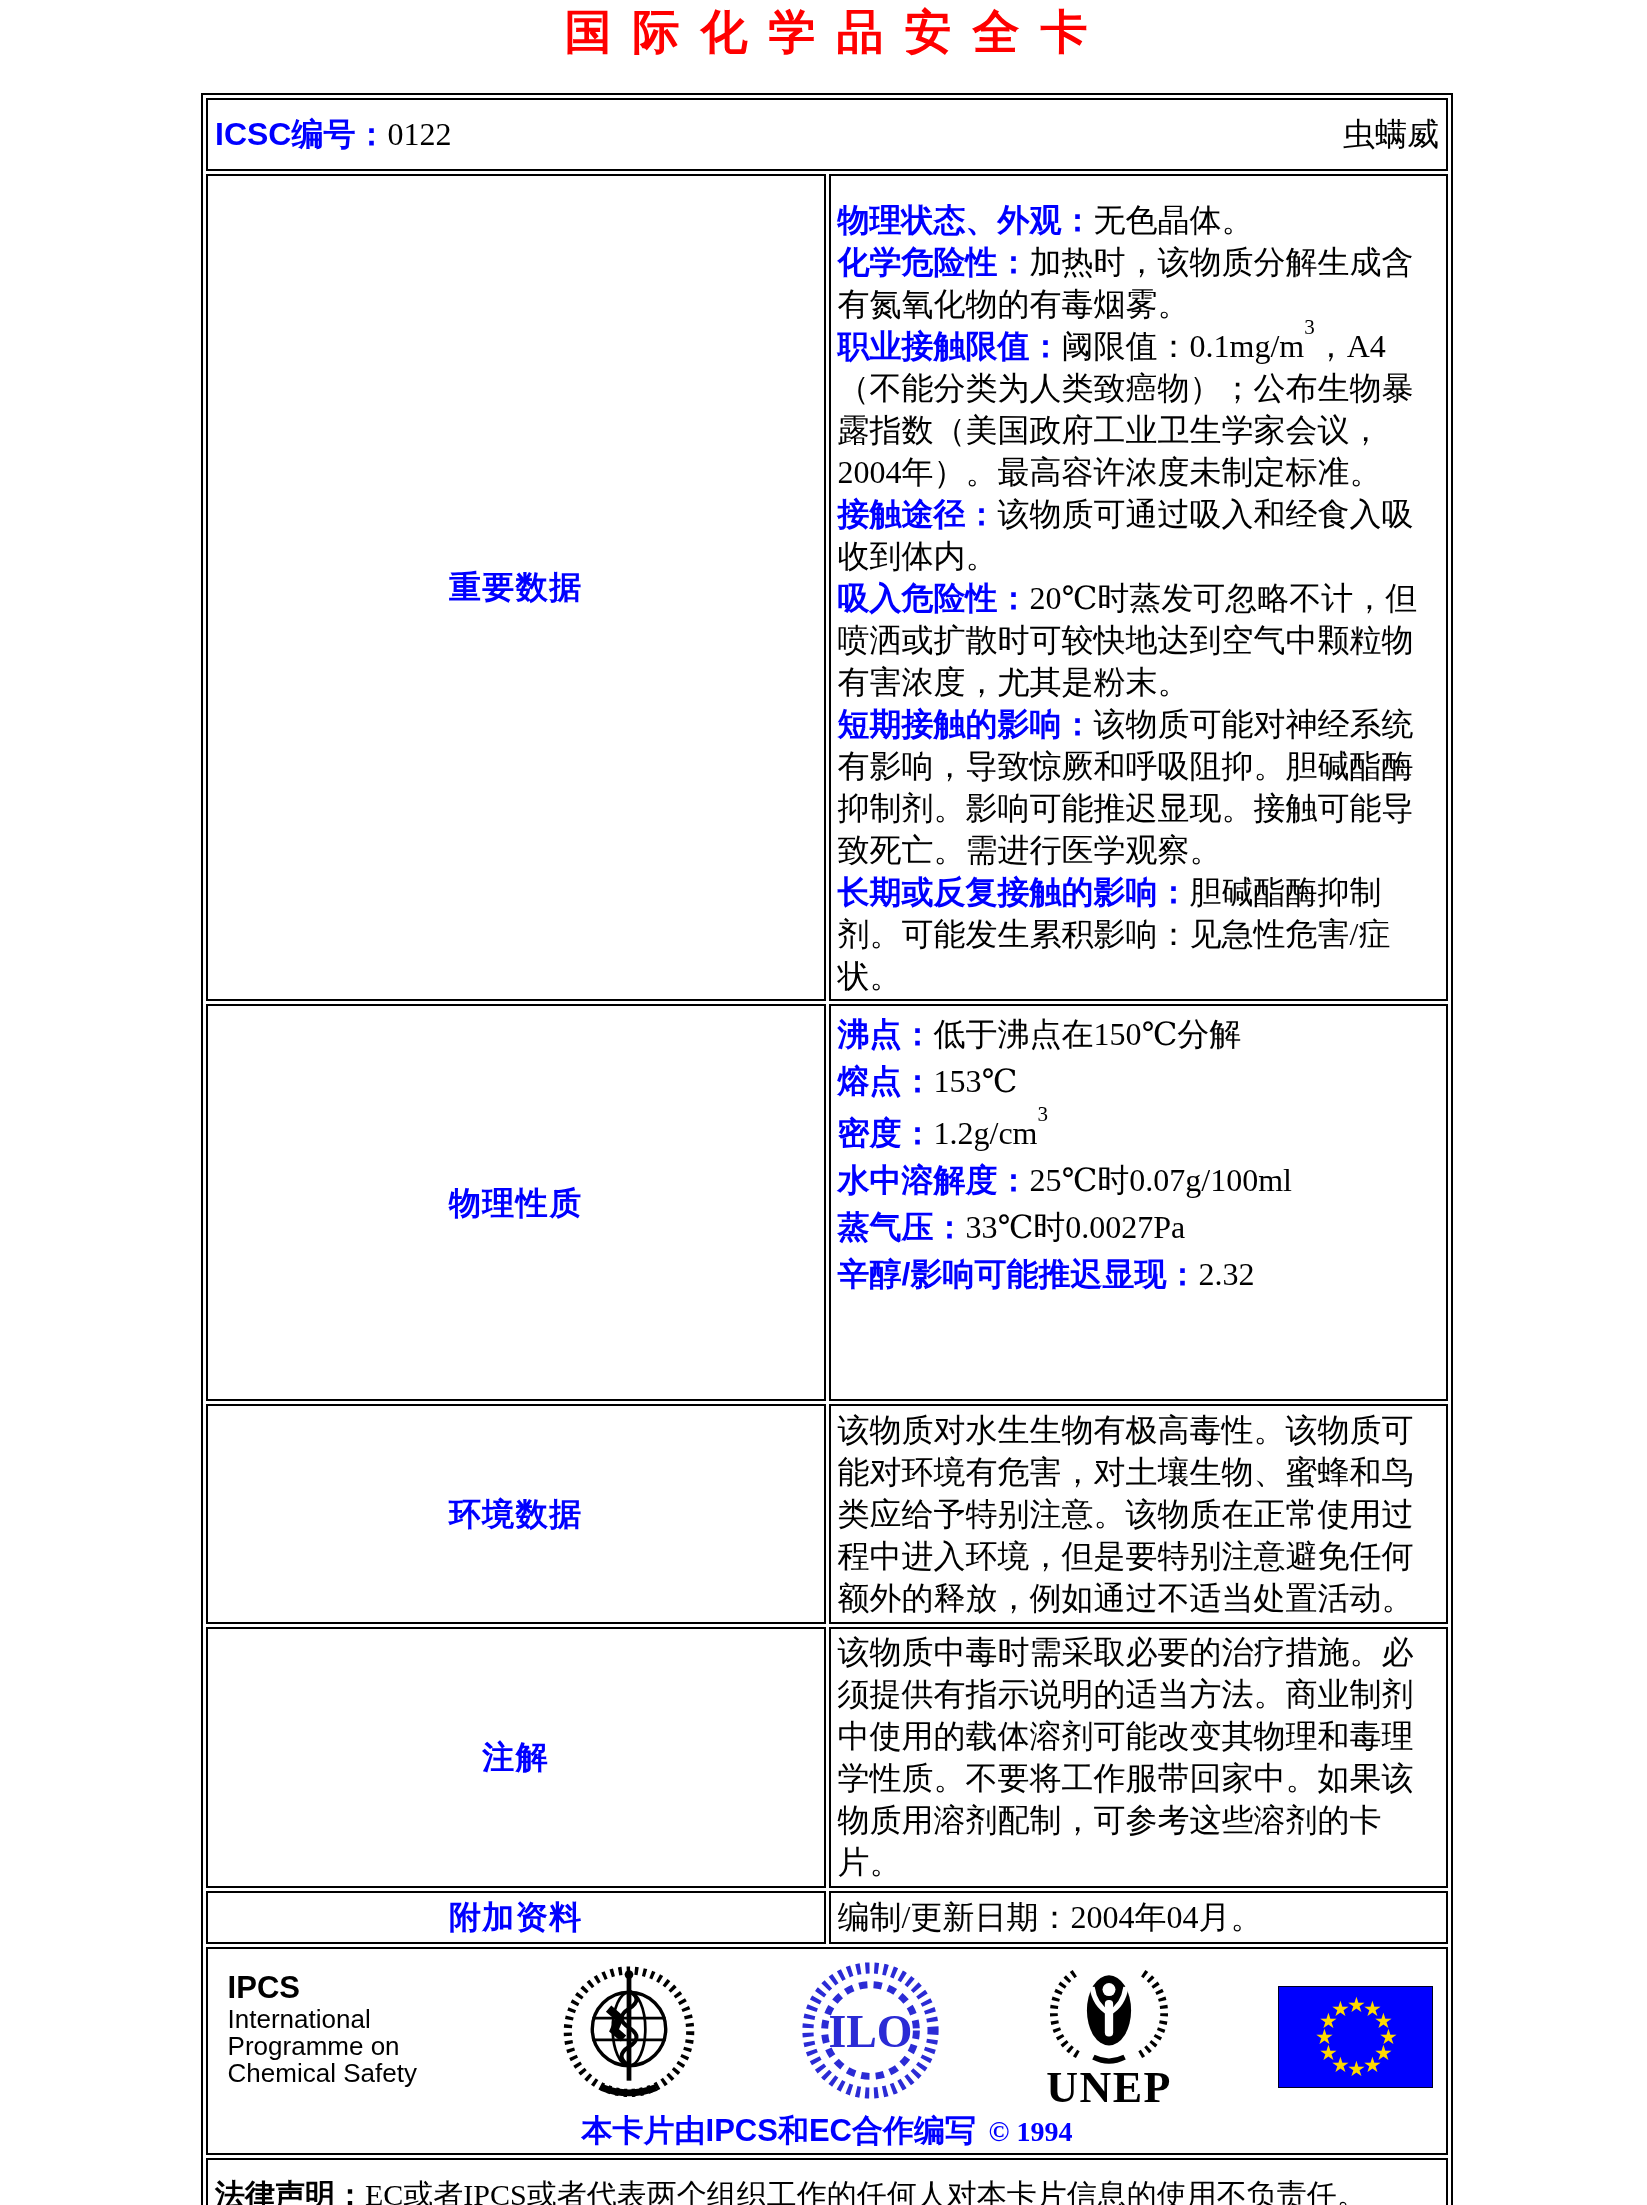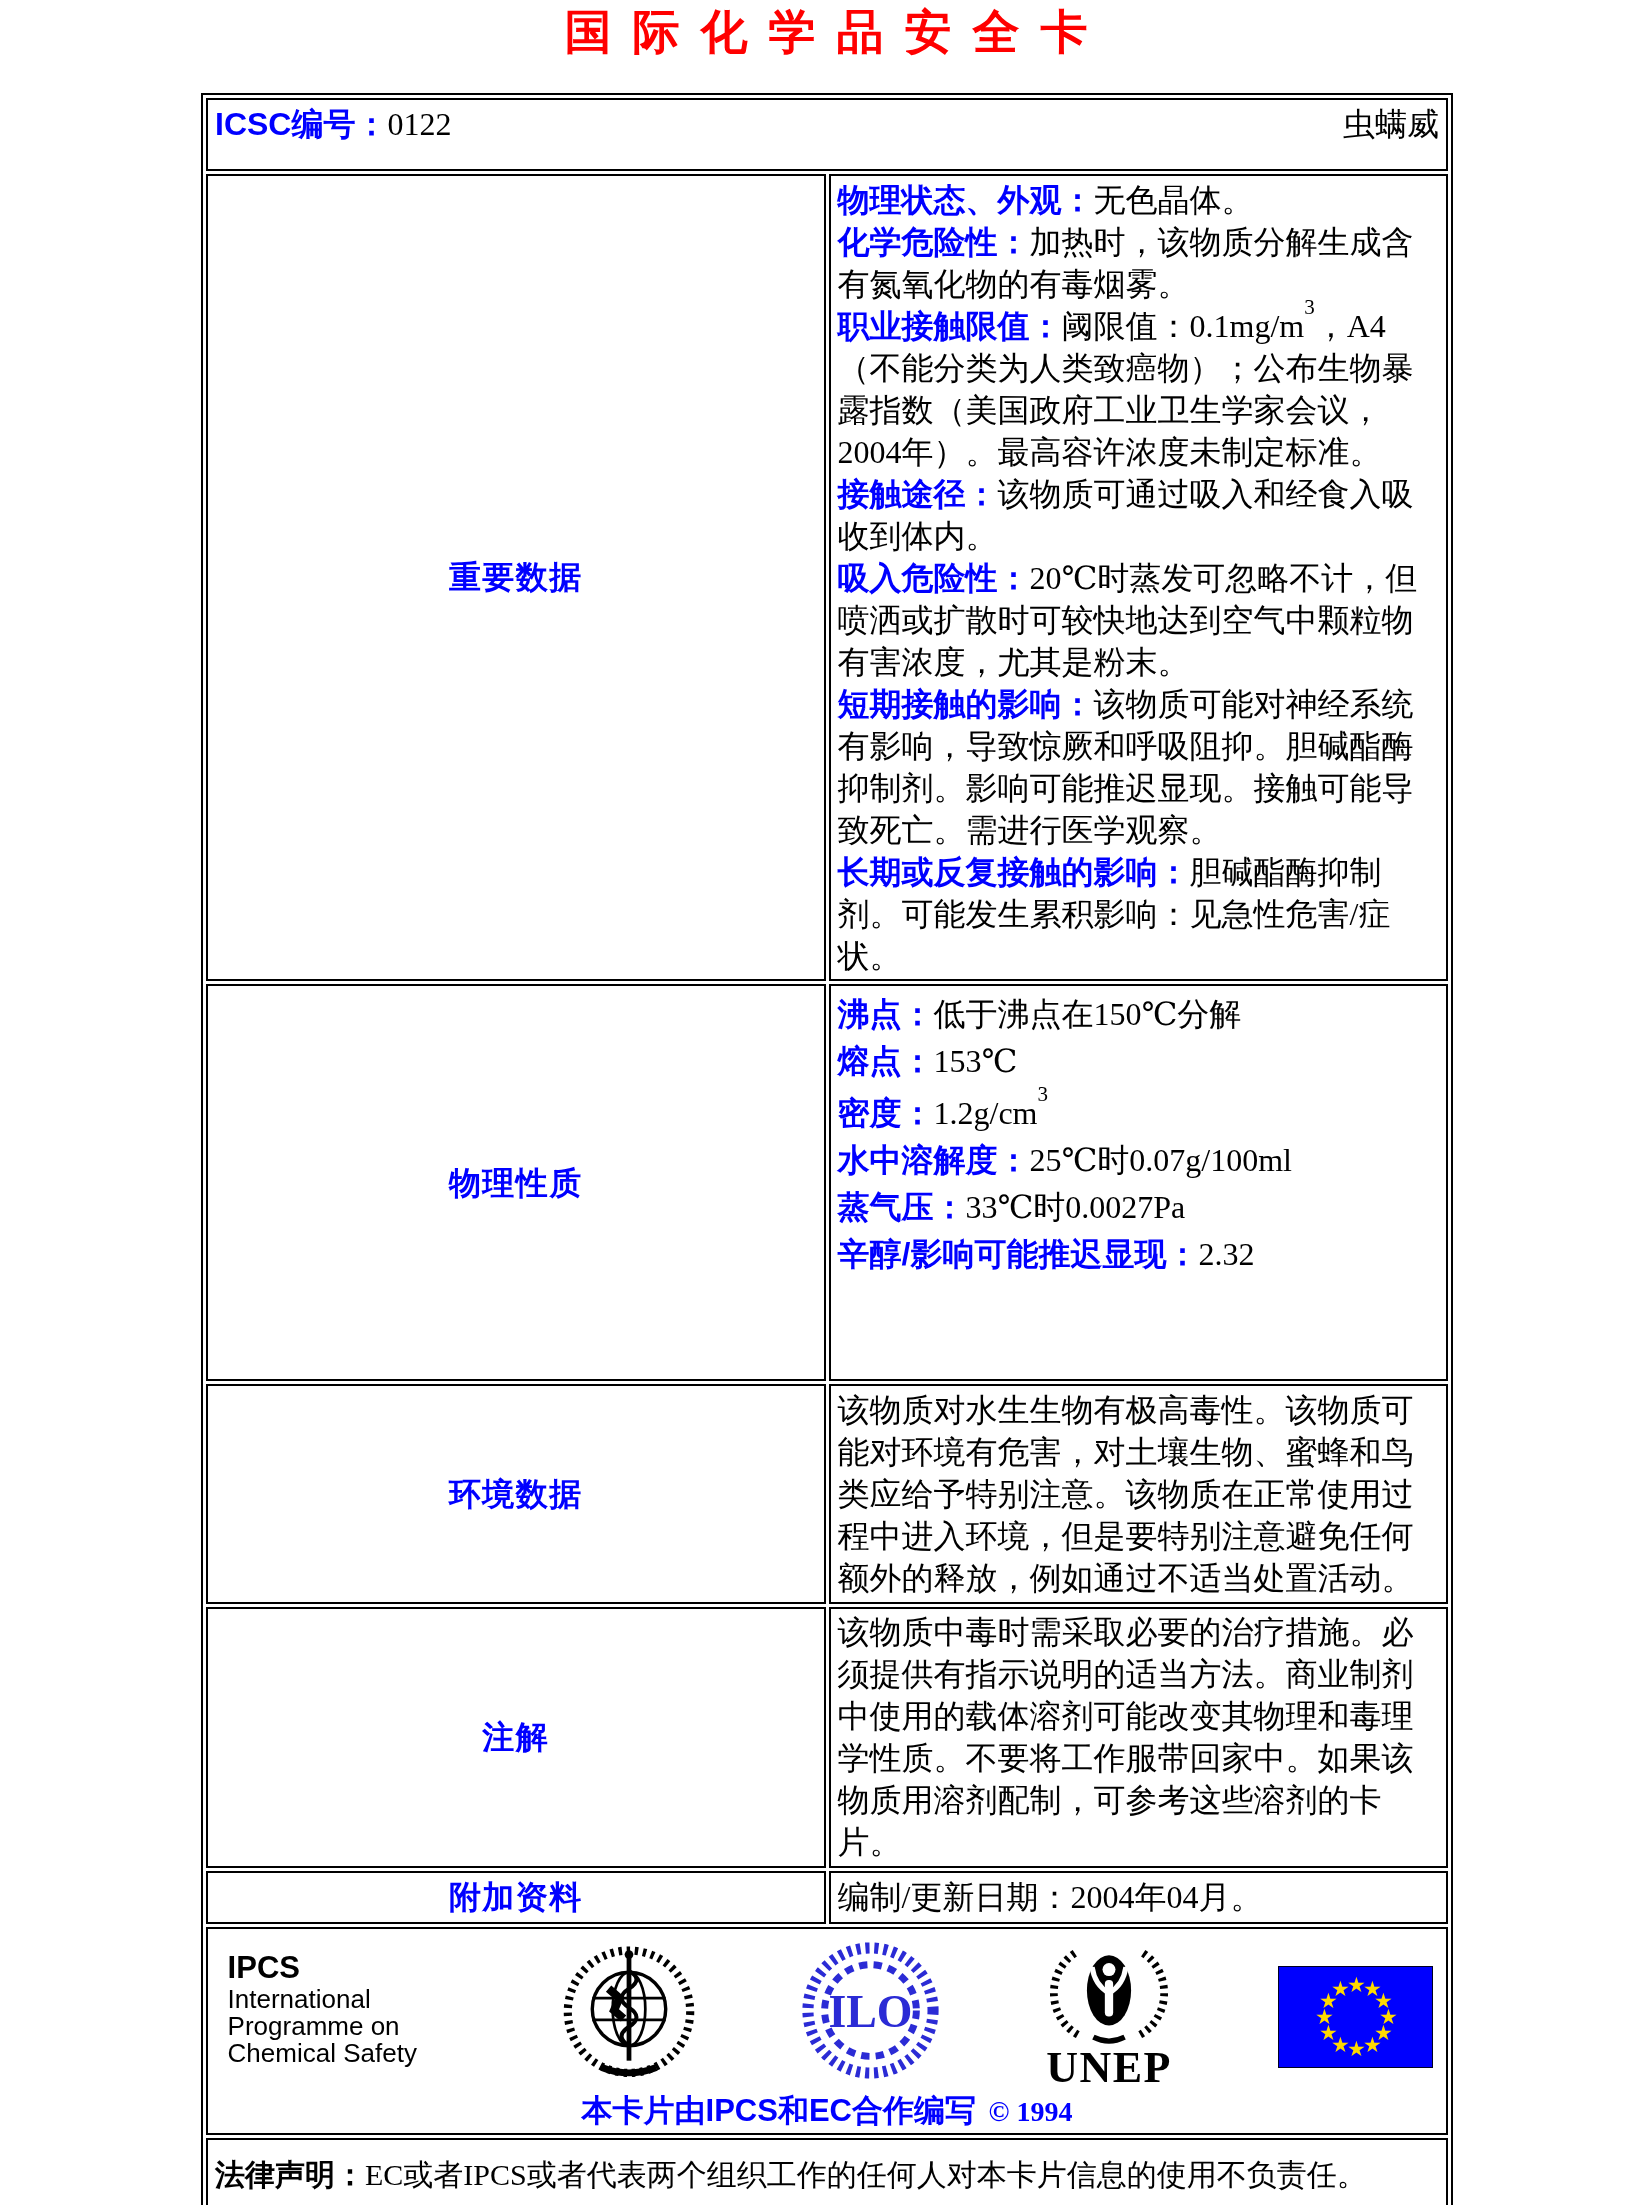--- a/index.html
+++ b/index.html
@@ -15,21 +15,21 @@
      font-size:32px;line-height:42px;color:#000;}
   td.lblcell{width:170px;text-align:center;vertical-align:middle;
              color:#0000FF;font-weight:bold;
              font-family:"Liberation Sans","DejaVu Sans",sans-serif;
              letter-spacing:1.4px;padding:2.8px 1.4px;}
   .dlbl{color:#0000FF;font-weight:bold;
         font-family:"Liberation Sans","DejaVu Sans",sans-serif;}
   .ditem{margin:0;}
   .pitem{margin:0 0 4.9px 0;}
   sup.unit{font-size:21px;line-height:0;position:relative;top:-11px;}
-  .idrow{display:flex;justify-content:space-between;height:100%;}
+  .idrow{display:flex;justify-content:space-between;align-items:center;height:100%;}
   .idleft .num{color:#000;}
   
   .logos-row{display:flex;justify-content:space-between;align-items:flex-start;
              padding:12.5px 12.5px 0 5.6px;height:146px;}
   .ipcs-block{font-family:"Liberation Sans","DejaVu Sans",sans-serif;color:#000;
               margin-top:8.3px;width:230px;margin-left:14px;}
   .ipcs-acronym{font-size:31px;font-weight:bold;line-height:36px;}
   .ipcs-line{font-size:26px;line-height:27px;}
   .logo-box{flex:0 0 auto;}
   .unep-block{text-align:center;}
@@ -62,21 +62,21 @@
           <span class="idleft">
             <span class="dlbl">ICSC编号：</span><span class="num">0122</span>
           </span>
           <span>虫螨威</span>
         </div>
       </td>
     </tr>
 
     <tr>
       <td class="lblcell" style="height:717px;margin-left:14px;">重要数据</td>
-      <td style="padding-top:3px;">
+      <td style="padding-top:23px;">
         <div class="ditem"><span class="dlbl">物理状态、外观：</span><span>无色晶体。</span></div>
         <div class="ditem"><span class="dlbl">化学危险性：</span><span>加热时，该物质分解生成含有氮氧化物的有毒烟雾。</span></div>
         <div class="ditem"><span class="dlbl">职业接触限值：</span><span>阈限值：0.1mg/m</span><sup class="unit">3</sup><span>，A4（不能分类为人类致癌物）；公布生物暴露指数（美国政府工业卫生学家会议，2004年）。最高容许浓度未制定标准。</span></div>
         <div class="ditem"><span class="dlbl">接触途径：</span><span>该物质可通过吸入和经食入吸收到体内。</span></div>
         <div class="ditem"><span class="dlbl">吸入危险性：</span><span>20℃时蒸发可忽略不计，但喷洒或扩散时可较快地达到空气中颗粒物有害浓度，尤其是粉末。</span></div>
         <div class="ditem"><span class="dlbl">短期接触的影响：</span><span>该物质可能对神经系统有影响，导致惊厥和呼吸阻抑。胆碱酯酶抑制剂。影响可能推迟显现。接触可能导致死亡。需进行医学观察。</span></div>
         <div class="ditem"><span class="dlbl">长期或反复接触的影响：</span><span>胆碱酯酶抑制剂。可能发生累积影响：见急性危害/症状。</span></div>
       </td>
     </tr>
 

